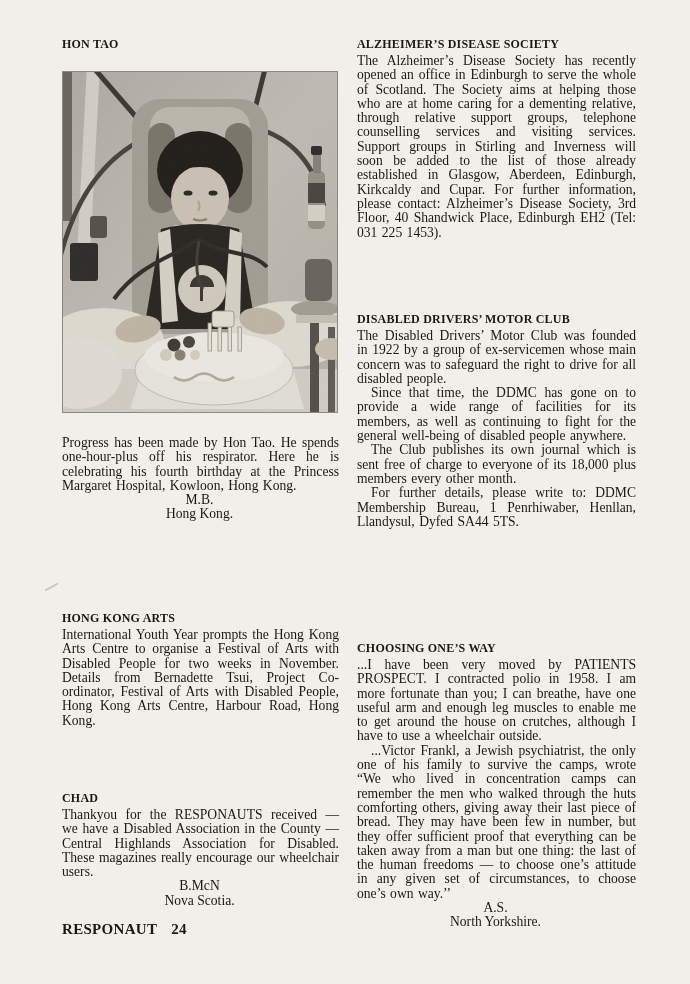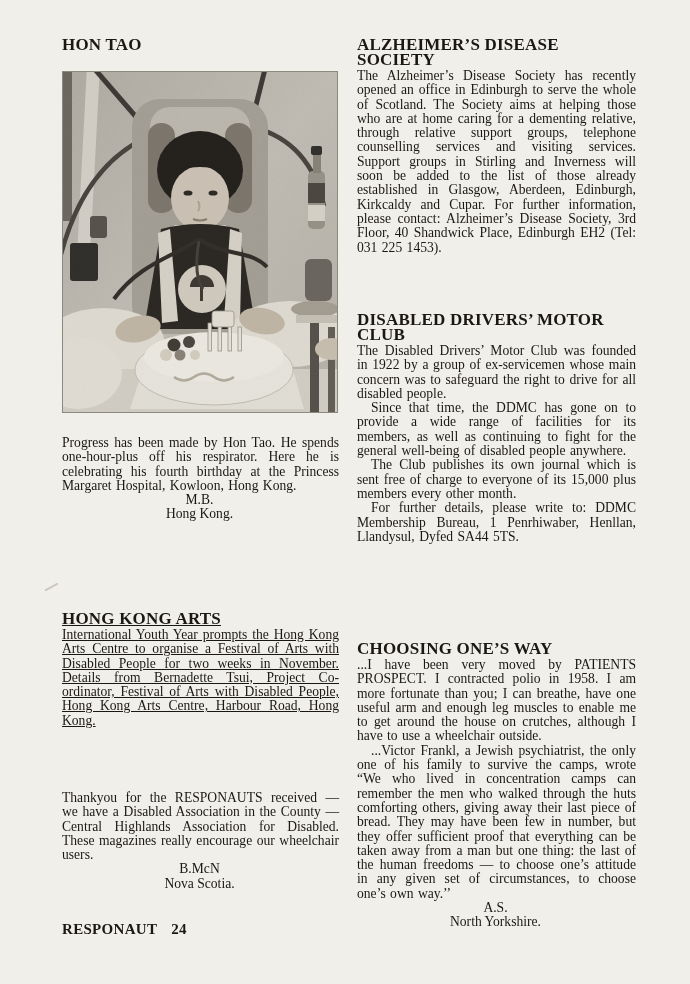--- a/index.html
+++ b/index.html
@@ -8,21 +8,21 @@
     background:#f1efe9;
     font-family:"Liberation Serif","DejaVu Serif",serif;
     color:#1b1813;
     -webkit-font-smoothing:antialiased;
   }
   .col{position:absolute;top:0;}
   #left-col{left:62px;width:277px;}
   #right-col{left:357px;width:279px;}
   .section{position:absolute;left:0;width:100%;}
   h2.heading{
-    font-size:17px;font-weight:bold;margin:0 0 2px 0;
+    font-size:12px;font-weight:bold;margin:0 0 2px 0;
     letter-spacing:.2px;line-height:15px;
   }
   p.para{
     font-size:13.6px;line-height:14.3px;margin:0;
     text-align:justify;text-justify:inter-word;
     word-spacing:1px;
   }
   p.para.indent{text-indent:14px;}
   .sig{
     font-size:13.6px;line-height:14.3px;text-align:center;margin:0;
@@ -145,45 +145,46 @@
       <rect x="0.5" y="0.5" width="275" height="341" fill="none" stroke="#8d897f" stroke-width="1"></rect>
     </svg>
   </figure>
 
   <div class="section" style="top:436px;font-family:Liberation Serif, serif;">
     <p class="para">Progress has been made by Hon Tao. He spends one-hour-plus off his respirator. Here he is celebrating his fourth birthday at the Princess Margaret Hospital, Kowloon, Hong Kong.</p>
     <p class="sig">M.B.</p>
     <p class="sig">Hong Kong.</p>
   </div>
 
-  <div class="section" style="top:611px;text-decoration:underline;">
+  <div class="section" style="top:611px;">
     <h2 class="heading">HONG KONG ARTS</h2>
     <p class="para">International Youth Year prompts the Hong Kong Arts Centre to organise a Festival of Arts with Disabled People for two weeks in November. Details from Bernadette Tsui, Project Co-ordinator, Festival of Arts with Disabled People, Hong Kong Arts Centre, Harbour Road, Hong Kong.</p>
   </div>
 
   <div class="section" style="top:791px;">
+    <h2 class="heading">CHAD</h2>
     <p class="para">Thankyou for the RESPONAUTS received — we have a Disabled Association in the County — Central Highlands Association for Disabled. These magazines really encourage our wheelchair users.</p>
     <p class="sig">B.McN</p>
     <p class="sig">Nova Scotia.</p>
   </div>
 
 </div>
 
 <div class="col" id="right-col">
 
   <div class="section" style="top:37px;">
     <h2 class="heading">ALZHEIMER’S DISEASE SOCIETY</h2>
     <p class="para">The Alzheimer’s Disease Society has recently opened an office in Edinburgh to serve the whole of Scotland. The Society aims at helping those who are at home caring for a dementing relative, through relative support groups, telephone counselling services and visiting services. Support groups in Stirling and Inverness will soon be added to the list of those already established in Glasgow, Aberdeen, Edinburgh, Kirkcaldy and Cupar. For further information, please contact: Alzheimer’s Disease Society, 3rd Floor, 40 Shandwick Place, Edinburgh EH2 (Tel: 031 225 1453).</p>
   </div>
 
   <div class="section" style="top:312px;">
     <h2 class="heading">DISABLED DRIVERS’ MOTOR CLUB</h2>
     <p class="para">The Disabled Drivers’ Motor Club was founded in 1922 by a group of ex-servicemen whose main concern was to safeguard the right to drive for all disabled people.</p>
     <p class="para indent">Since that time, the DDMC has gone on to provide a wide range of facilities for its members, as well as continuing to fight for the general well-being of disabled people anywhere.</p>
-    <p class="para indent">The Club publishes its own journal which is sent free of charge to everyone of its 15,000 plus members every other month.</p>
+    <p class="para indent">The Club publishes its own journal which is sent free of charge to everyone of its 18,000 plus members every other month.</p>
     <p class="para indent">For further details, please write to: DDMC Membership Bureau, 1 Penrhiwaber, Henllan, Llandysul, Dyfed SA44 5TS.</p>
   </div>
 
   <div class="section" style="top:641px;">
     <h2 class="heading">CHOOSING ONE’S WAY</h2>
     <p class="para">...I have been very moved by PATIENTS PROSPECT. I contracted polio in 1958. I am more fortunate than you; I can breathe, have one useful arm and enough leg muscles to enable me to get around the house on crutches, although I have to use a wheelchair outside.</p>
     <p class="para indent">...Victor Frankl, a Jewish psychiatrist, the only one of his family to survive the camps, wrote “We who lived in concentration camps can remember the men who walked through the huts comforting others, giving away their last piece of bread. They may have been few in number, but they offer sufficient proof that everything can be taken away from a man but one thing: the last of the human freedoms — to choose one’s attitude in any given set of circumstances, to choose one’s own way.’’</p>
     <p class="sig">A.S.</p>
     <p class="sig">North Yorkshire.</p>
   </div>

